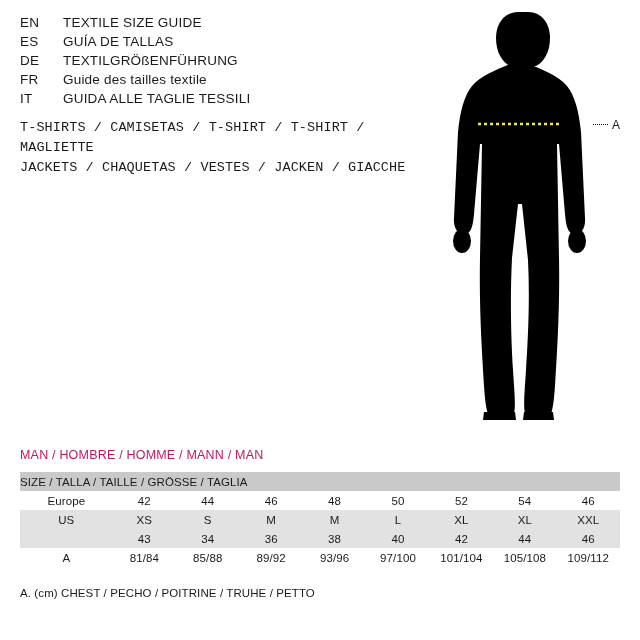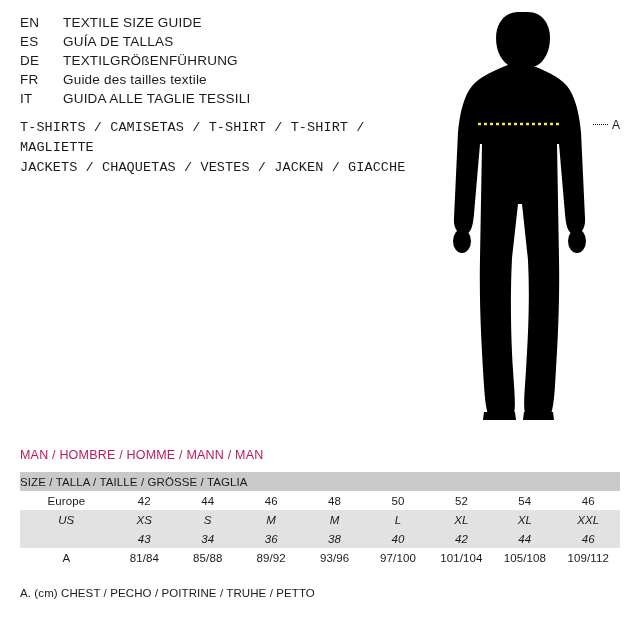--- a/index.html
+++ b/index.html
@@ -109,21 +109,21 @@
     vertical-align: middle;
     color: #1a1a1a;
     letter-spacing: 0.1px;
   }
   .row-header td {
     background: #c9c9c9;
     font-size: 11.5px;
     padding-left: 4px;
     height: 20px;
   }
-  .row-shade td { background: #e2e2e2; font-style: italic; }
+  .row-shade td { background: #e2e2e2; }
   .row-plain td { background: #ffffff; }
 
   td.label-cell {
     padding-left: 4px;
     text-align: center;
     width: 92px;
   }
   td.val-cell {
     text-align: center;
     width: 63px;

